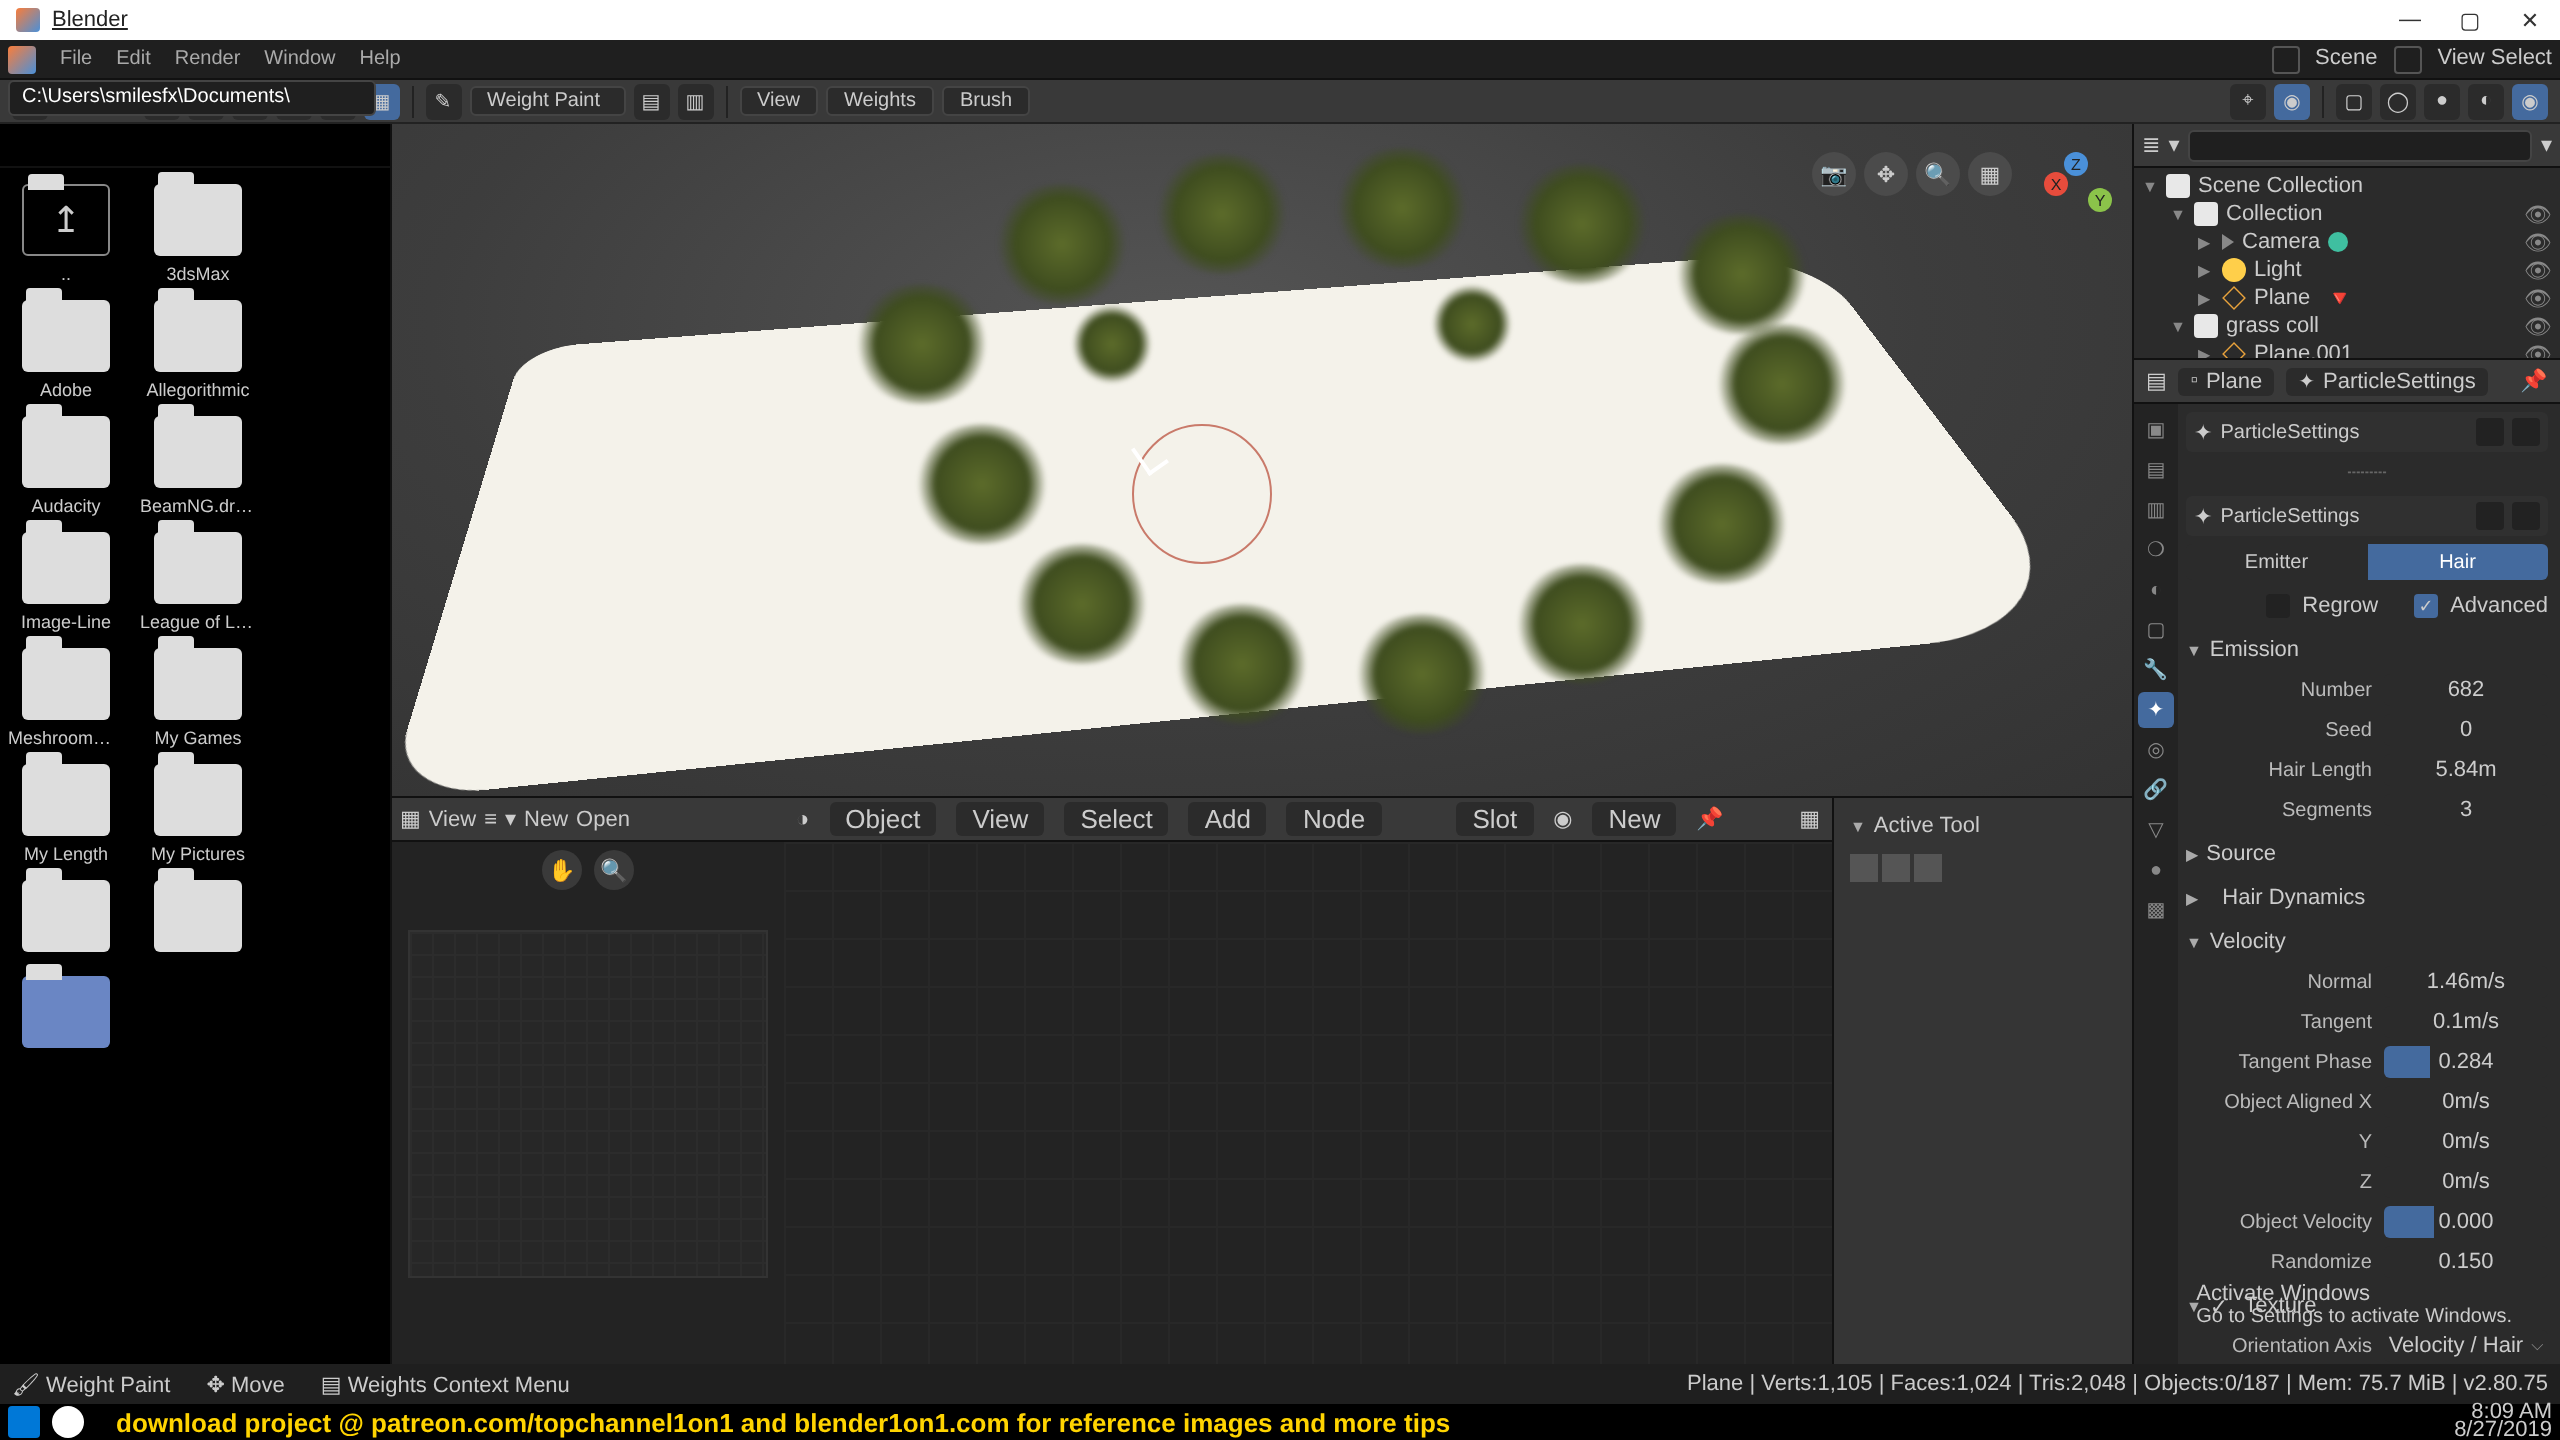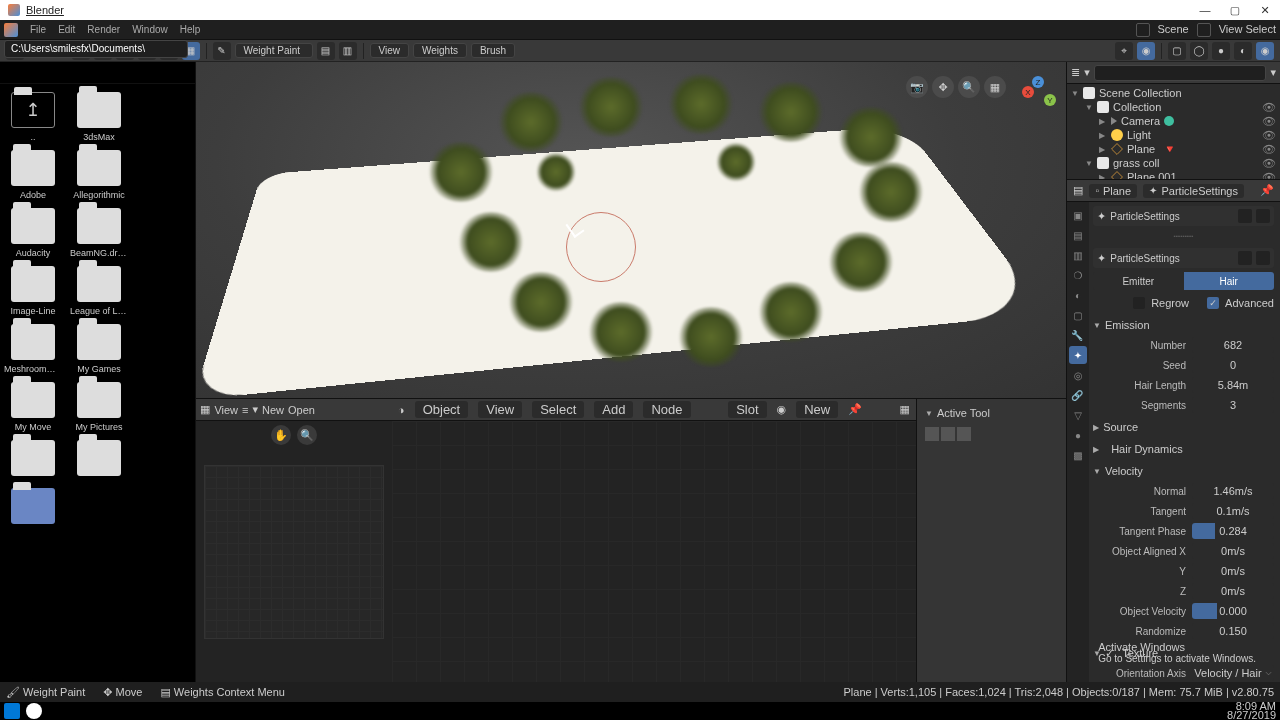--- a/index.html
+++ b/index.html
@@ -219,21 +219,21 @@
         <div class="fb-cell">
           <div class="fld"></div>
           <div class="lbl">MeshroomCa...</div>
         </div>
         <div class="fb-cell">
           <div class="fld"></div>
           <div class="lbl">My Games</div>
         </div>
         <div class="fb-cell">
           <div class="fld"></div>
-          <div class="lbl">My Move</div>
+          <div class="lbl">My Length</div>
         </div>
         <div class="fb-cell">
           <div class="fld"></div>
           <div class="lbl">My Pictures</div>
         </div>
         <div class="fb-cell">
           <div class="fld"></div>
           <div class="lbl"></div>
         </div>
         <div class="fb-cell">
@@ -563,19 +563,20 @@
   <span>✥ <span>Move</span></span>
   <span>▤ <span>Weights Context Menu</span></span>
   <span class="r">Plane | Verts:1,105 | Faces:1,024 | Tris:2,048 | Objects:0/187 | Mem: 75.7 MiB | v2.80.75</span>
 </div>
 
 <div class="banner">
   <div class="taskbar-icons">
     <span class="ti" style="background:#0078d7;"></span>
     <span class="ti" style="background:#fff;border-radius:50%;"></span>
   </div>
+  <span class="txt" style="margin-left:52px;">download project @ patreon.com/topchannel1on1  and blender1on1.com for reference images and more tips</span>
   <div class="tray">
     <div class="clk">
         <div>8:09 AM</div>
         <div>8/27/2019</div>
       </div>
   </div>
 </div>
 
 </body></html>

